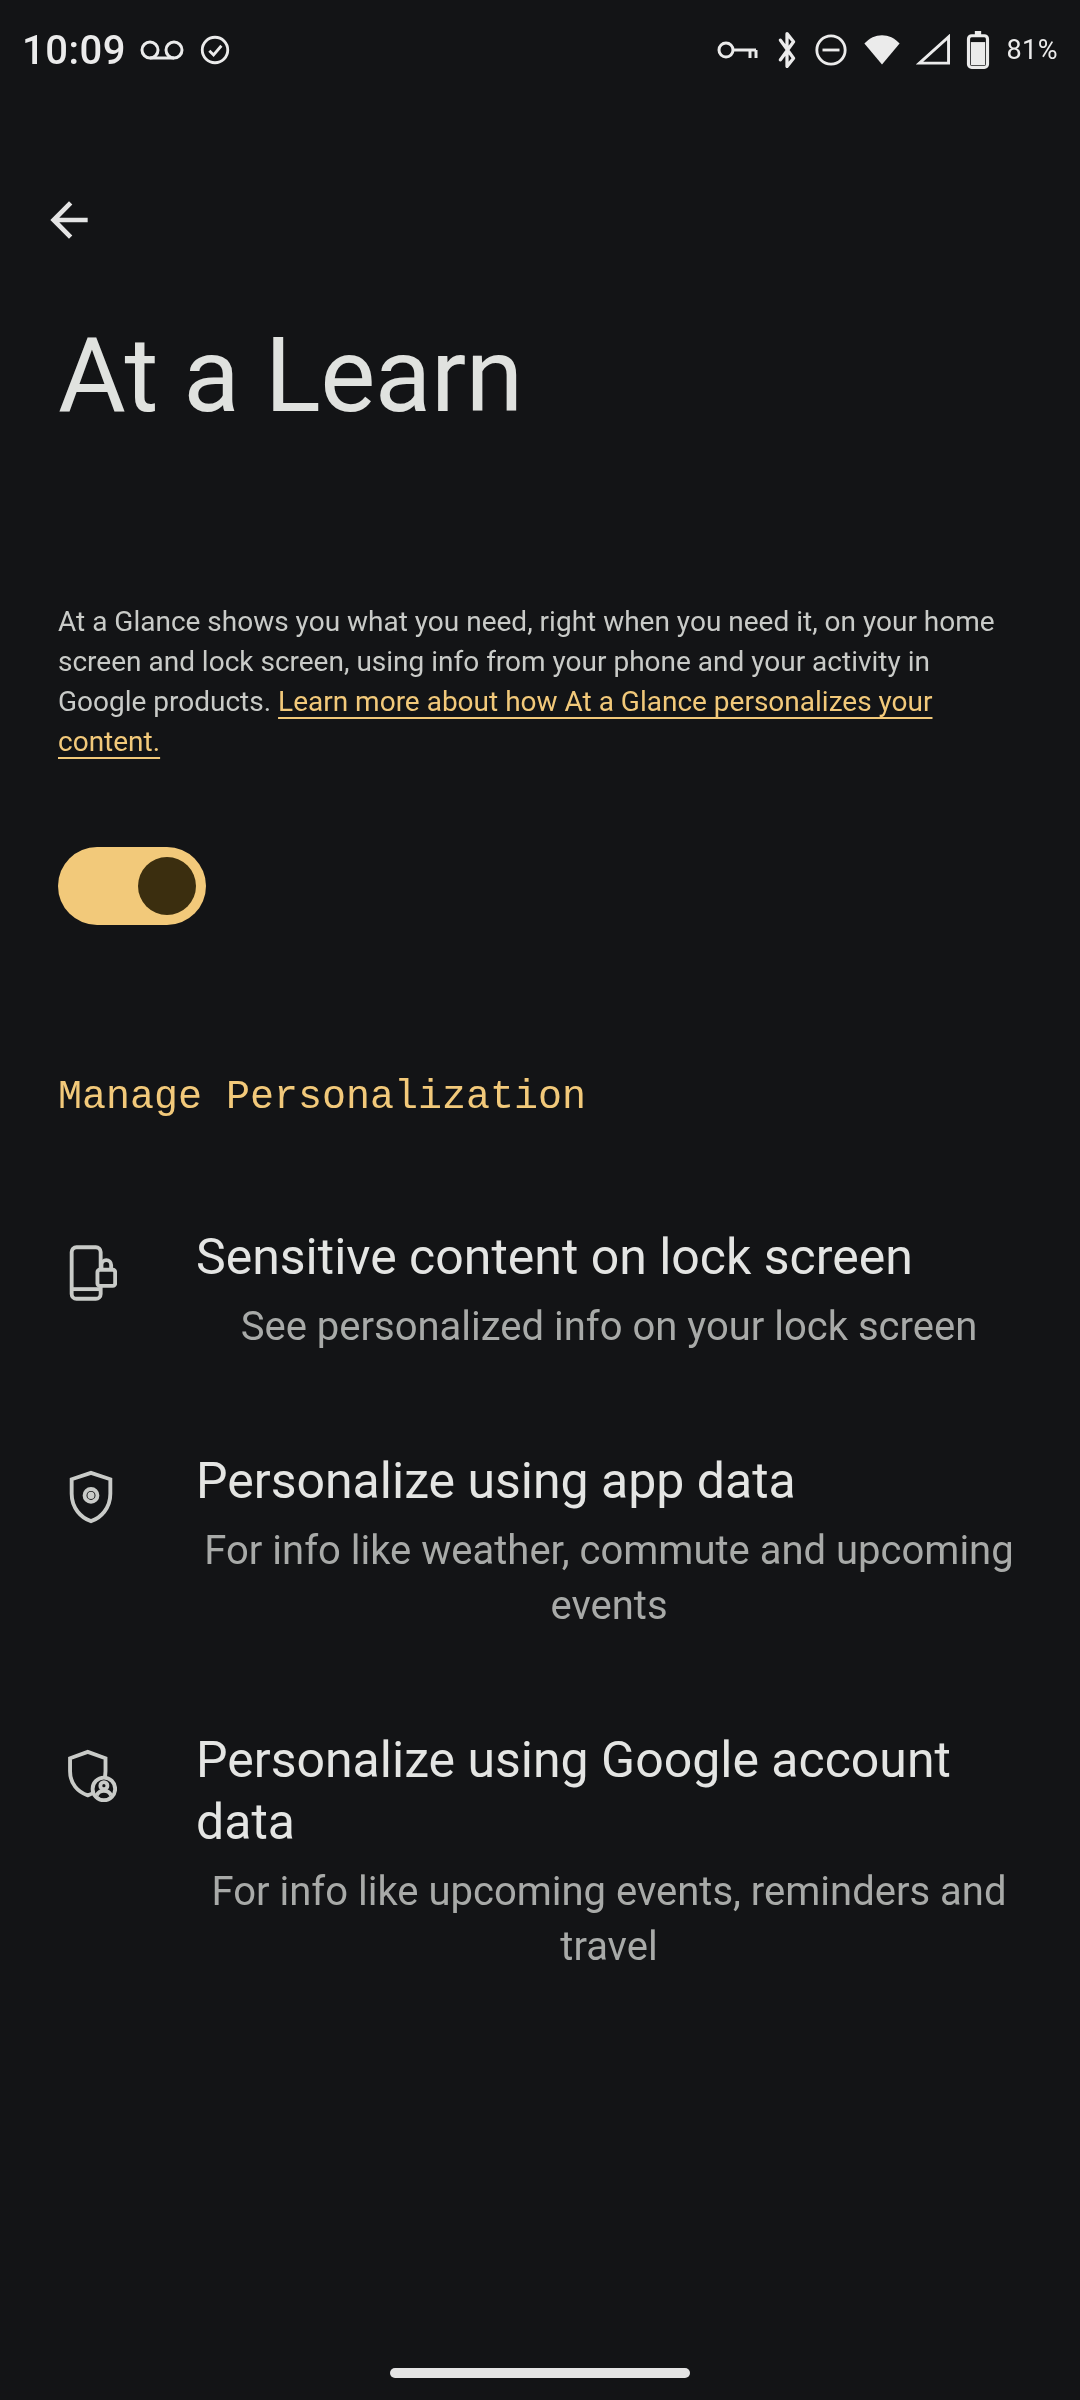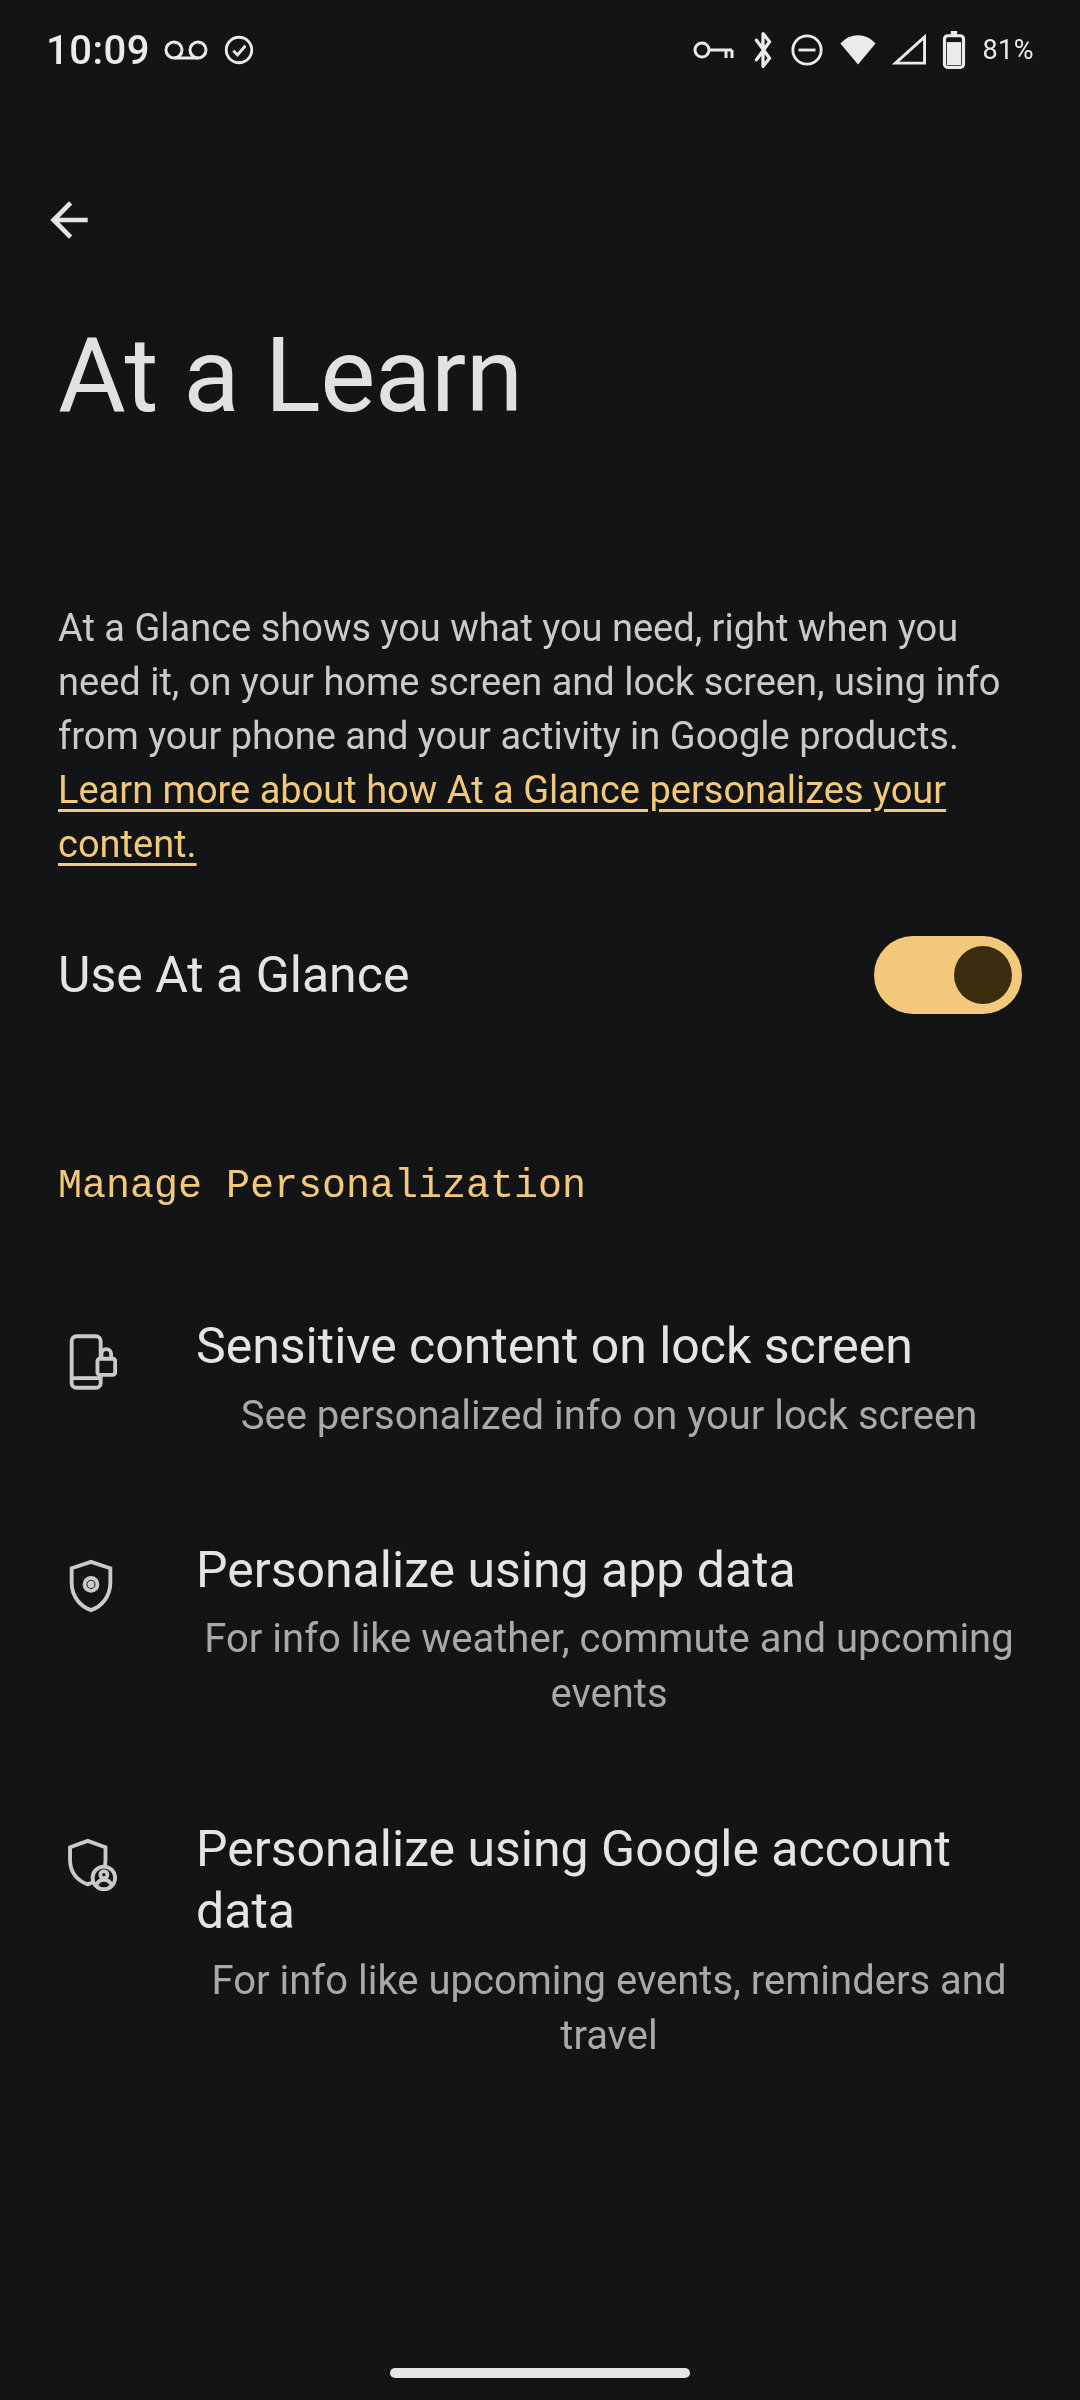--- a/index.html
+++ b/index.html
@@ -12,21 +12,21 @@
     position: relative;
   }
 
   
   .status-bar {
     position: absolute;
     top: 0; left: 0; right: 0;
     height: 100px;
     display: flex;
     align-items: center;
-    padding: 0 46px;
+    padding: 0 22px;
     color: #ebebeb;
   }
   .status-left, .status-right {
     display: flex;
     align-items: center;
     gap: 14px;
   }
   .status-left { flex: 0 0 auto; }
   .status-spacer { flex: 1; }
   .status-time {
@@ -68,24 +68,24 @@
     font-size: 104px;
     line-height: 1.08;
     font-weight: 400;
     color: #e0e2df;
     margin-top: 40px;
     margin-bottom: 170px;
     letter-spacing: -0.5px;
   }
 
   .intro {
-    font-size: 38px;
+    font-size: 28px;
     line-height: 1.42;
     color: #c9cbc8;
-    margin-bottom: 64px;
+    margin-bottom: 86px;
   }
   .intro .link {
     color: #f2c97a;
     text-decoration: underline;
     text-decoration-color: #f2c97a;
     text-underline-offset: 6px;
     cursor: pointer;
   }
 
   
@@ -247,21 +247,20 @@
 
 <div class="content">
 
   <h1 class="page-title">At a Learn</h1>
 
   <p class="intro">
     <span>At a Glance shows you what you need, right when you need it, on your home screen and lock screen, using info from your phone and your activity in Google products. </span><span class="link">Learn more about how At a Glance personalizes your content.</span>
   </p>
 
   <div class="switch-row">
-    <span class="switch-label">Use At a Glance</span>
     <div class="switch">
       <div class="knob"></div>
     </div>
   </div>
 
   <div class="section-header">Manage Personalization</div>
 
   <div class="pref-item">
     <div class="pref-icon">
       <svg width="52" height="58" viewBox="0 0 32 36" stroke-width="2.4">

